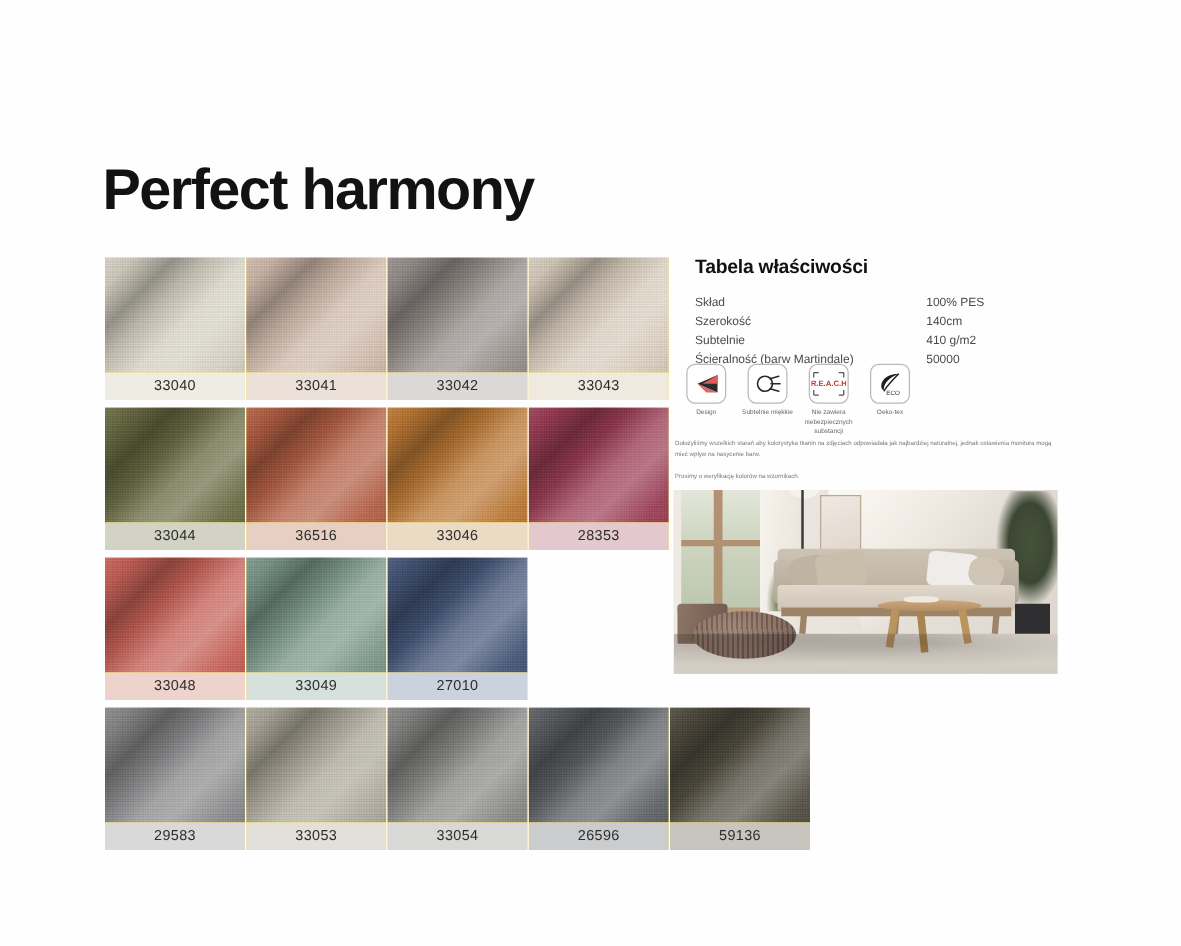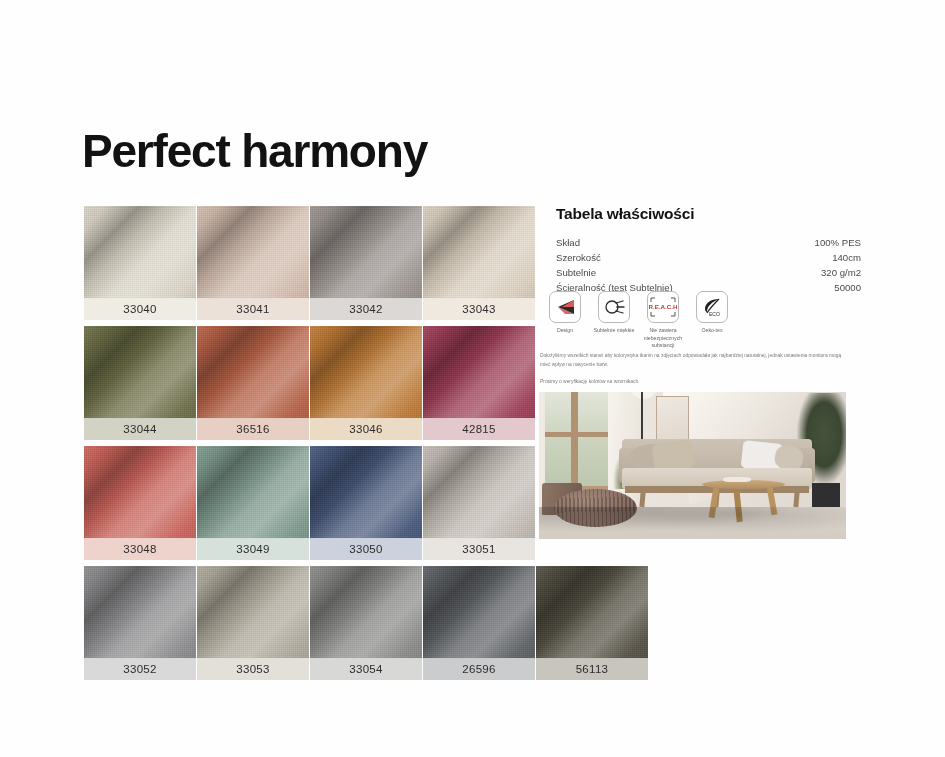--- a/index.html
+++ b/index.html
@@ -125,21 +125,20 @@
     font-size: 9.6px;
     color: #4a4a4a;
     padding: 0 0 3px 0;
     vertical-align: top;
     line-height: 1.25;
   }
   .spec-table td.spec-value {
     width: 120px;
     padding-left: 10px;
     color: #4a4a4a;
-    text-align: right;
   }
 
   
   .badges {
     position: absolute;
     left: 549px;
     top: 291px;
     display: flex;
     gap: 17px;
   }
@@ -431,21 +430,21 @@
           <div class="fold"></div>
         </div>
         <div class="swatch-label" style="background:#ecdbc4">33046</div>
       </div>
       <div class="swatch">
         <div class="swatch-fabric">
           <div class="base" style="background:#9c3a53"></div>
           <div class="weave"></div>
           <div class="fold"></div>
         </div>
-        <div class="swatch-label" style="background:#e3c8ce">42815</div>
+        <div class="swatch-label" style="background:#e3c8ce">28353</div>
       </div>
     </div>
 
     <div class="swatch-row">
       <div class="swatch">
         <div class="swatch-fabric">
           <div class="base" style="background:#cd6258"></div>
           <div class="weave"></div>
           <div class="fold"></div>
         </div>
@@ -458,40 +457,32 @@
           <div class="fold"></div>
         </div>
         <div class="swatch-label" style="background:#d7e1db">33049</div>
       </div>
       <div class="swatch">
         <div class="swatch-fabric">
           <div class="base" style="background:#44557a"></div>
           <div class="weave"></div>
           <div class="fold"></div>
         </div>
-        <div class="swatch-label" style="background:#ccd2dd">33050</div>
-      </div>
-      <div class="swatch">
-        <div class="swatch-fabric">
-          <div class="base" style="background:#c4bdb6"></div>
-          <div class="weave"></div>
-          <div class="fold"></div>
-        </div>
-        <div class="swatch-label" style="background:#e8e5e1">33051</div>
+        <div class="swatch-label" style="background:#ccd2dd">27010</div>
       </div>
     </div>
 
     <div class="swatch-row">
       <div class="swatch">
         <div class="swatch-fabric">
           <div class="base" style="background:#8c8c8e"></div>
           <div class="weave"></div>
           <div class="fold"></div>
         </div>
-        <div class="swatch-label" style="background:#d9d9da">33052</div>
+        <div class="swatch-label" style="background:#d9d9da">29583</div>
       </div>
       <div class="swatch">
         <div class="swatch-fabric">
           <div class="base" style="background:#b0ab9c"></div>
           <div class="weave"></div>
           <div class="fold"></div>
         </div>
         <div class="swatch-label" style="background:#e2e0d8">33053</div>
       </div>
       <div class="swatch">
@@ -509,43 +500,43 @@
           <div class="fold"></div>
         </div>
         <div class="swatch-label" style="background:#cbccce">26596</div>
       </div>
       <div class="swatch">
         <div class="swatch-fabric">
           <div class="base" style="background:#504c3f"></div>
           <div class="weave"></div>
           <div class="fold"></div>
         </div>
-        <div class="swatch-label" style="background:#c7c5bd">56113</div>
+        <div class="swatch-label" style="background:#c7c5bd">59136</div>
       </div>
     </div>
   </div>
 
   <div class="specs">
     <div class="specs-title">Tabela właściwości</div>
     <table class="spec-table">
       <tbody>
         <tr>
           <td>Skład</td>
           <td class="spec-value">100% PES</td>
         </tr>
         <tr>
           <td>Szerokość</td>
           <td class="spec-value">140cm</td>
         </tr>
         <tr>
           <td>Subtelnie</td>
-          <td class="spec-value">320 g/m2</td>
+          <td class="spec-value">410 g/m2</td>
         </tr>
         <tr>
-          <td>Ścieralność (test Subtelnie)</td>
+          <td>Ścieralność (barw Martindale)</td>
           <td class="spec-value">50000</td>
         </tr>
       </tbody>
     </table>
   </div>
 
   <div class="badges">
     <div class="badge">
       <div class="badge-box">
         <svg width="22" height="18" viewBox="0 0 22 18">

